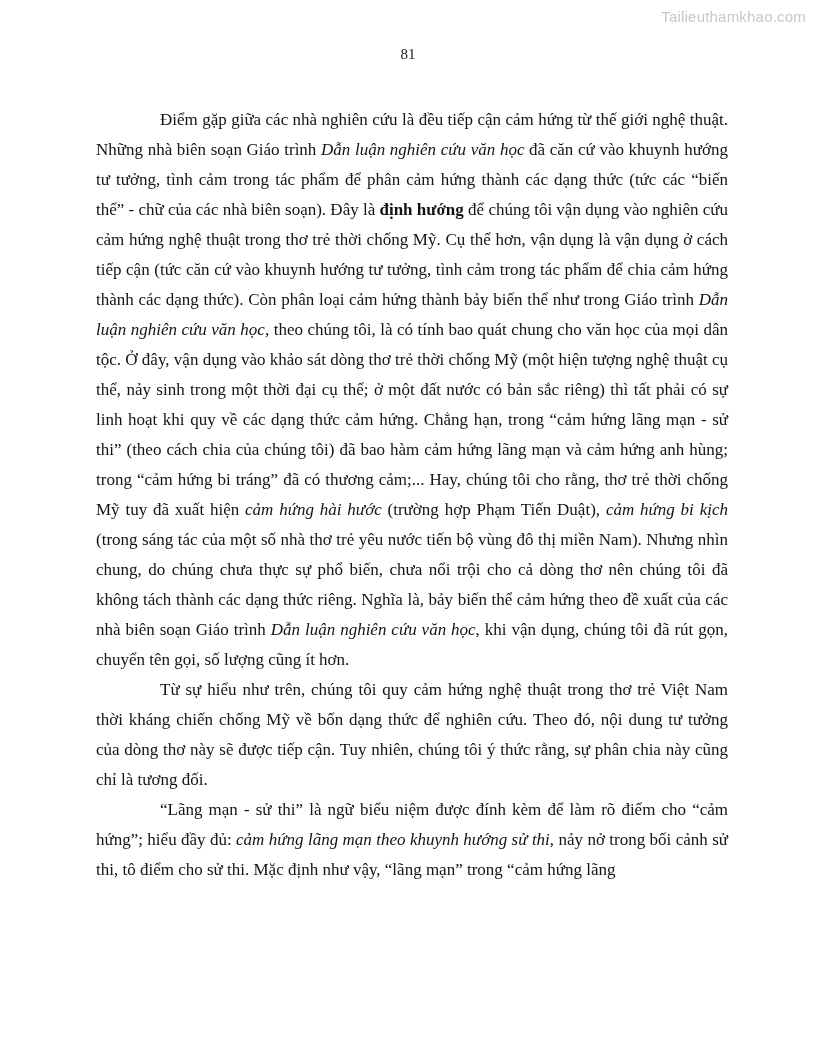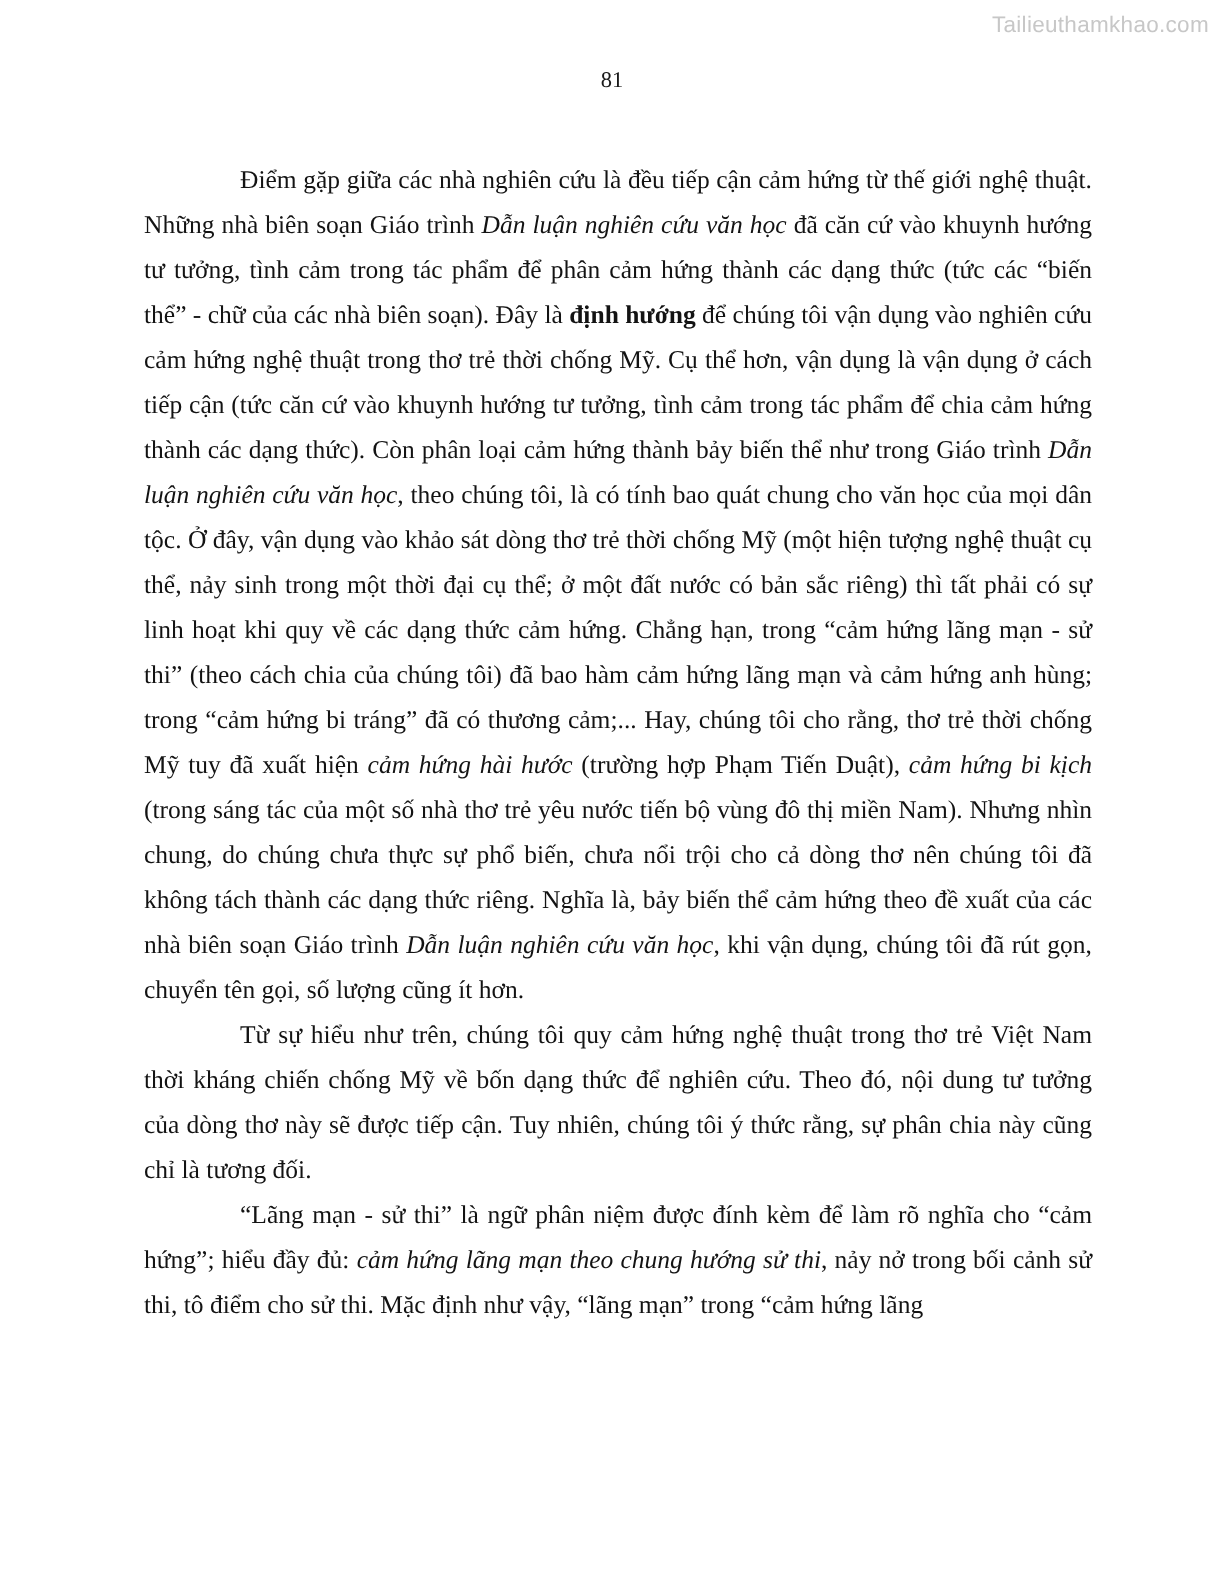--- a/index.html
+++ b/index.html
@@ -58,15 +58,15 @@
 </style>
 </head>
 <body>
 
 <div class="page">
   <div class="watermark">Tailieuthamkhao.com</div>
   <div class="page-number">81</div>
   <div class="doc-body">
       <p class="paragraph"><span class="normal">Điểm gặp giữa các nhà nghiên cứu là đều tiếp cận cảm hứng từ thế giới nghệ thuật. Những nhà biên soạn Giáo trình </span><span class="italic">Dẫn luận nghiên cứu văn học</span><span class="normal"> đã căn cứ vào khuynh hướng tư tưởng, tình cảm trong tác phẩm để phân cảm hứng thành các dạng thức (tức các “biến thể” - chữ của các nhà biên soạn). Đây là </span><span class="bold">định hướng</span><span class="normal"> để chúng tôi vận dụng vào nghiên cứu cảm hứng nghệ thuật trong thơ trẻ thời chống Mỹ. Cụ thể hơn, vận dụng là vận dụng ở cách tiếp cận (tức căn cứ vào khuynh hướng tư tưởng, tình cảm trong tác phẩm để chia cảm hứng thành các dạng thức). Còn phân loại cảm hứng thành bảy biến thể như trong Giáo trình </span><span class="italic">Dẫn luận nghiên cứu văn học</span><span class="normal">, theo chúng tôi, là có tính bao quát chung cho văn học của mọi dân tộc. Ở đây, vận dụng vào khảo sát dòng thơ trẻ thời chống Mỹ (một hiện tượng nghệ thuật cụ thể, nảy sinh trong một thời đại cụ thể; ở một đất nước có bản sắc riêng) thì tất phải có sự linh hoạt khi quy về các dạng thức cảm hứng. Chẳng hạn, trong “cảm hứng lãng mạn - sử thi” (theo cách chia của chúng tôi) đã bao hàm cảm hứng lãng mạn và cảm hứng anh hùng; trong “cảm hứng bi tráng” đã có thương cảm;... Hay, chúng tôi cho rằng, thơ trẻ thời chống Mỹ tuy đã xuất hiện </span><span class="italic">cảm hứng hài hước</span><span class="normal"> (trường hợp Phạm Tiến Duật), </span><span class="italic">cảm hứng bi kịch</span><span class="normal"> (trong sáng tác của một số nhà thơ trẻ yêu nước tiến bộ vùng đô thị miền Nam). Nhưng nhìn chung, do chúng chưa thực sự phổ biến, chưa nổi trội cho cả dòng thơ nên chúng tôi đã không tách thành các dạng thức riêng. Nghĩa là, bảy biến thể cảm hứng theo đề xuất của các nhà biên soạn Giáo trình </span><span class="italic">Dẫn luận nghiên cứu văn học</span><span class="normal">, khi vận dụng, chúng tôi đã rút gọn, chuyển tên gọi, số lượng cũng ít hơn.</span></p>
       <p class="paragraph"><span class="normal">Từ sự hiểu như trên, chúng tôi quy cảm hứng nghệ thuật trong thơ trẻ Việt Nam thời kháng chiến chống Mỹ về bốn dạng thức để nghiên cứu. Theo đó, nội dung tư tưởng của dòng thơ này sẽ được tiếp cận. Tuy nhiên, chúng tôi ý thức rằng, sự phân chia này cũng chỉ là tương đối.</span></p>
-      <p class="paragraph"><span class="normal">“Lãng mạn - sử thi” là ngữ phân niệm được đính kèm để làm rõ nghĩa cho “cảm hứng”; hiểu đầy đủ: </span><span class="italic">cảm hứng lãng mạn theo chung hướng sử thi</span><span class="normal">, nảy nở trong bối cảnh sử thi, tô điểm cho sử thi. Mặc định như vậy, “lãng mạn” trong “cảm hứng lãng</span></p>
+      <p class="paragraph"><span class="normal">“Lãng mạn - sử thi” là ngữ biểu niệm được đính kèm để làm rõ điểm cho “cảm hứng”; hiểu đầy đủ: </span><span class="italic">cảm hứng lãng mạn theo khuynh hướng sử thi</span><span class="normal">, nảy nở trong bối cảnh sử thi, tô điểm cho sử thi. Mặc định như vậy, “lãng mạn” trong “cảm hứng lãng</span></p>
     </div>
 </div>
 
 </body></html>

